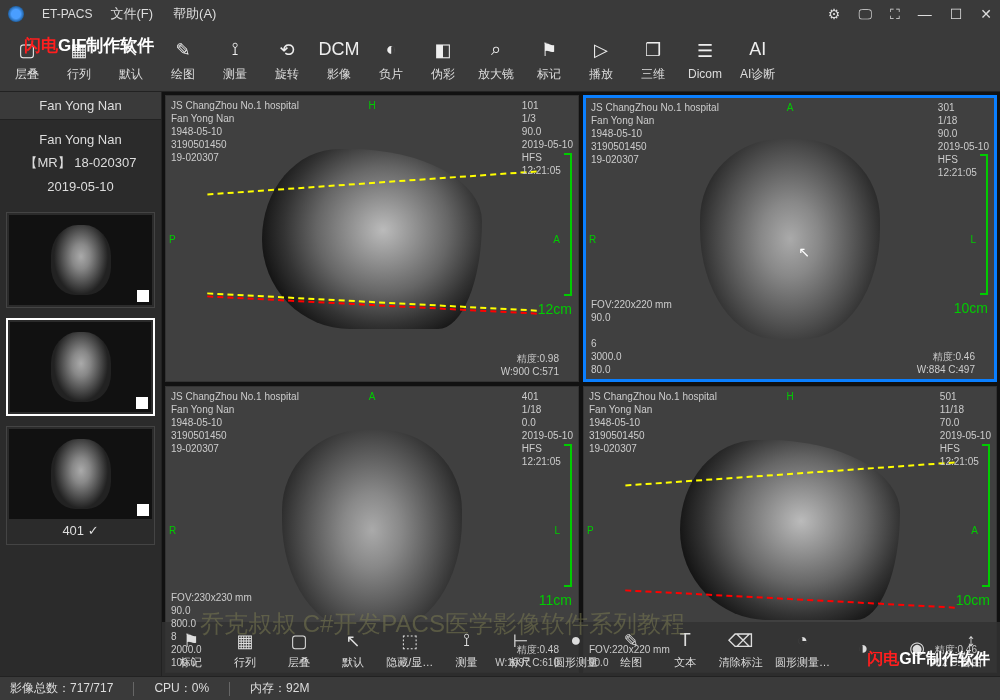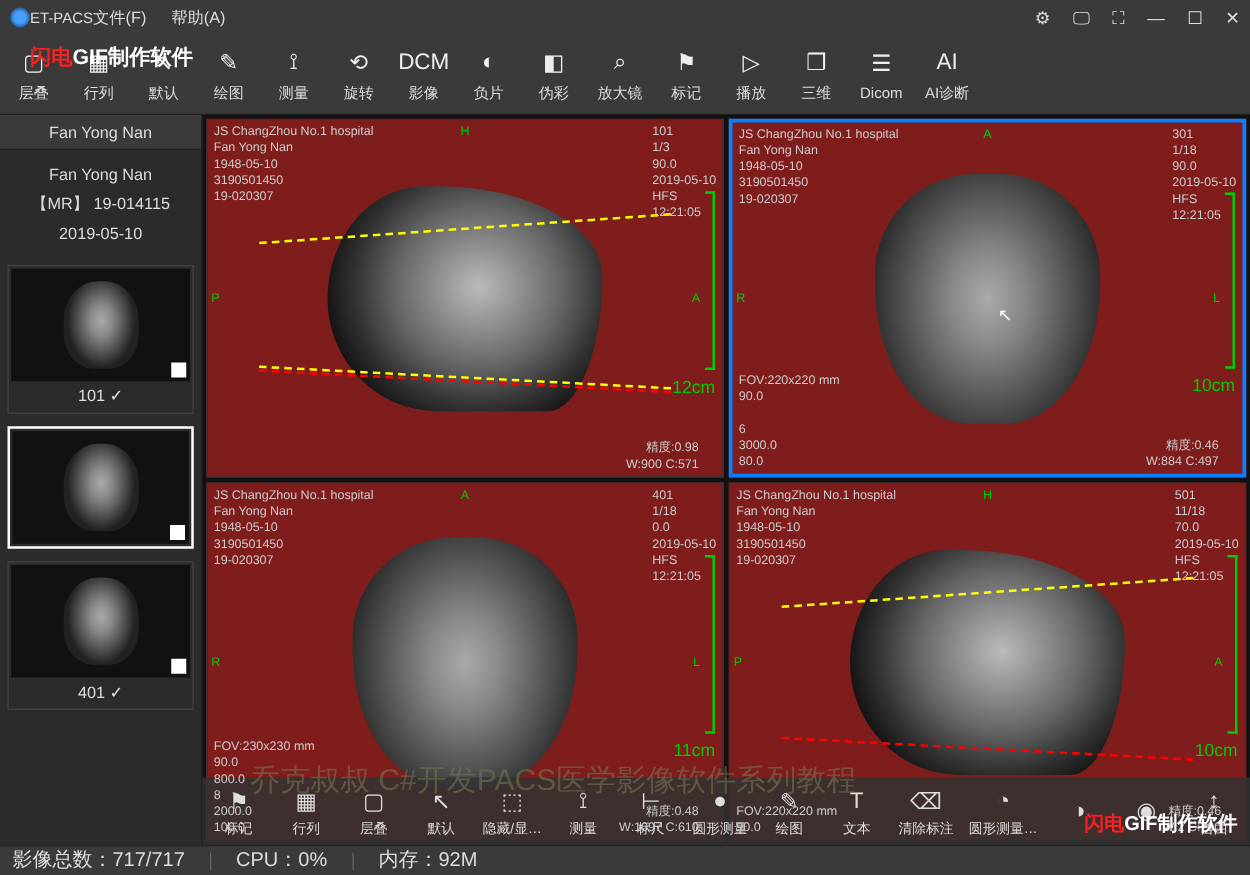--- a/index.html
+++ b/index.html
@@ -1,17 +1,17 @@
 <!DOCTYPE html>
 <html><head>
 <meta charset="utf-8">
 <style>
 *{margin:0;padding:0;box-sizing:border-box;font-family:"Microsoft YaHei",Arial,sans-serif}
 body{background:#2b2b2b;color:#ddd;font-size:12px;width:1000px;height:700px;overflow:hidden;position:relative}
-.titlebar{height:28px;background:#3a3a3a;display:flex;align-items:center;padding:0 8px;}
+.titlebar{height:28px;background:#3a3a3a;display:flex;align-items:center;padding:0 8px;gap:18px}
 .logo{width:16px;height:16px;background:radial-gradient(circle,#4a9eff 40%,#2060a0 70%);border-radius:50%}
 .titlebar .menu{display:flex;gap:20px;font-size:13px}
 .titlebar .menu span{cursor:pointer}
 .titlebar .wincontrols{margin-left:auto;display:flex;gap:18px;align-items:center}
 .titlebar .wincontrols span{cursor:pointer;font-size:14px}
 .watermark1{position:absolute;left:24px;top:34px;color:#fff;font-size:17px;font-weight:bold;z-index:50}
 .watermark1 .red{color:#ff1e1e}
 .toolbar{height:64px;background:#3a3a3a;display:flex;align-items:center;padding:0 10px;gap:18px;border-bottom:1px solid #222}
 .tool{display:flex;flex-direction:column;align-items:center;gap:3px;cursor:pointer;min-width:34px}
 .tool .ico{width:26px;height:26px;display:flex;align-items:center;justify-content:center;font-size:18px;color:#eee}
@@ -21,21 +21,21 @@
 .pt-head{background:#3a3a3a;padding:6px;text-align:center;font-size:13px;border-bottom:1px solid #222}
 .pt-info{padding:8px;text-align:center;font-size:13px;line-height:1.8}
 .thumbs{padding:6px;display:flex;flex-direction:column;gap:10px}
 .thumb{border:1px solid #444;padding:2px}
 .thumb.sel{border:2px solid #fff}
 .thumb .img{height:90px;background:#111;position:relative;display:flex;align-items:center;justify-content:center}
 .thumb .chk{position:absolute;bottom:3px;right:3px;width:12px;height:12px;background:#fff}
 .thumb .cap{text-align:center;padding:4px;font-size:13px}
 .brain-th{width:60px;height:70px;background:radial-gradient(ellipse 50% 60% at 50% 45%,#aaa 0%,#888 30%,#555 60%,#222 90%);border-radius:45% 45% 40% 40%}
 .viewer{flex:1;display:grid;grid-template-columns:1fr 1fr;grid-template-rows:1fr 1fr;gap:4px;background:#111;padding:3px}
-.pane{background:#7f1d1d;position:relative;border:1px solid #333;overflow:hidden}
+.pane{background:#404040;position:relative;border:1px solid #333;overflow:hidden}
 .pane.sel{border:3px solid #0a7fff}
 .overlay{position:absolute;color:#ccc;font-size:10px;line-height:1.3;z-index:5}
 .ov-tl{top:3px;left:5px}
 .ov-tr{top:3px;right:5px;text-align:left}
 .ov-bl{bottom:3px;left:5px}
 .ov-br{bottom:3px;right:19px;text-align:right}
 .ov-tc{top:3px;left:50%;transform:translateX(-50%);color:#0c0}
 .ov-lc{top:50%;left:3px;transform:translateY(-50%);color:#0c0}
 .ov-rc{top:50%;right:18px;transform:translateY(-50%);color:#0c0}
 .ruler{position:absolute;right:6px;top:20%;height:50%;width:2px;background:#0c0}
@@ -51,21 +51,21 @@
 .r1{border-color:#f00;top:73%;transform:rotate(3deg)}
 .r2{border-color:#f00;top:74%;transform:rotate(3deg)}
 .cursor{position:absolute;left:52%;top:52%;color:#fff;font-size:14px;z-index:10}
 .btmtool{position:absolute;bottom:24px;left:162px;right:0;height:54px;background:rgba(50,50,50,.85);display:flex;align-items:center;padding:0 10px;gap:16px;overflow:hidden}
 .btool{display:flex;flex-direction:column;align-items:center;gap:2px;cursor:pointer;min-width:38px}
 .btool .ico{width:24px;height:24px;display:flex;align-items:center;justify-content:center;font-size:18px}
 .btool .lbl{font-size:11px;white-space:nowrap}
 .wm2{position:absolute;left:200px;bottom:60px;font-size:24px;color:rgba(120,120,80,.55);z-index:20;font-weight:400}
 .wm3{position:absolute;right:10px;bottom:30px;font-size:16px;z-index:60;color:#fff;font-weight:bold}
 .wm3 .red{color:#ff1e1e}
-.status{position:absolute;bottom:0;left:0;right:0;height:24px;background:#3a3a3a;display:flex;align-items:center;padding:0 10px;gap:20px;font-size:16px;border-top:1px solid #222}
+.status{position:absolute;bottom:0;left:0;right:0;height:24px;background:#3a3a3a;display:flex;align-items:center;padding:0 10px;gap:20px;font-size:12px;border-top:1px solid #222}
 .status .sep{border-left:1px solid #666;height:14px}
 </style>
 </head>
 <body>
 
 <div class="titlebar">
   <span class="logo"></span>
   <span>ET-PACS</span>
   <div class="menu">
     <span>文件(F)</span>
@@ -146,30 +146,29 @@
       <span class="ico">AI</span>
       <span class="lbl">AI诊断</span>
     </div>
   </div>
 
 <div class="main">
   <div class="sidebar">
     <div class="pt-head">Fan Yong Nan</div>
     <div class="pt-info">
       <div>Fan Yong Nan</div>
-      <div>【MR】 19-014115</div>
+      <div>【MR】 18-020307</div>
       <div>2019-05-10</div>
     </div>
     <div class="thumbs" id="thumbs">
         <div class="thumb">
           <div class="img">
             <div class="brain-th"></div>
             <div class="chk"></div>
           </div>
-          <div class="cap">101 ✓</div>
         </div>
         <div class="thumb sel">
           <div class="img">
             <div class="brain-th"></div>
             <div class="chk"></div>
           </div>
         </div>
         <div class="thumb">
           <div class="img">
             <div class="brain-th"></div>

